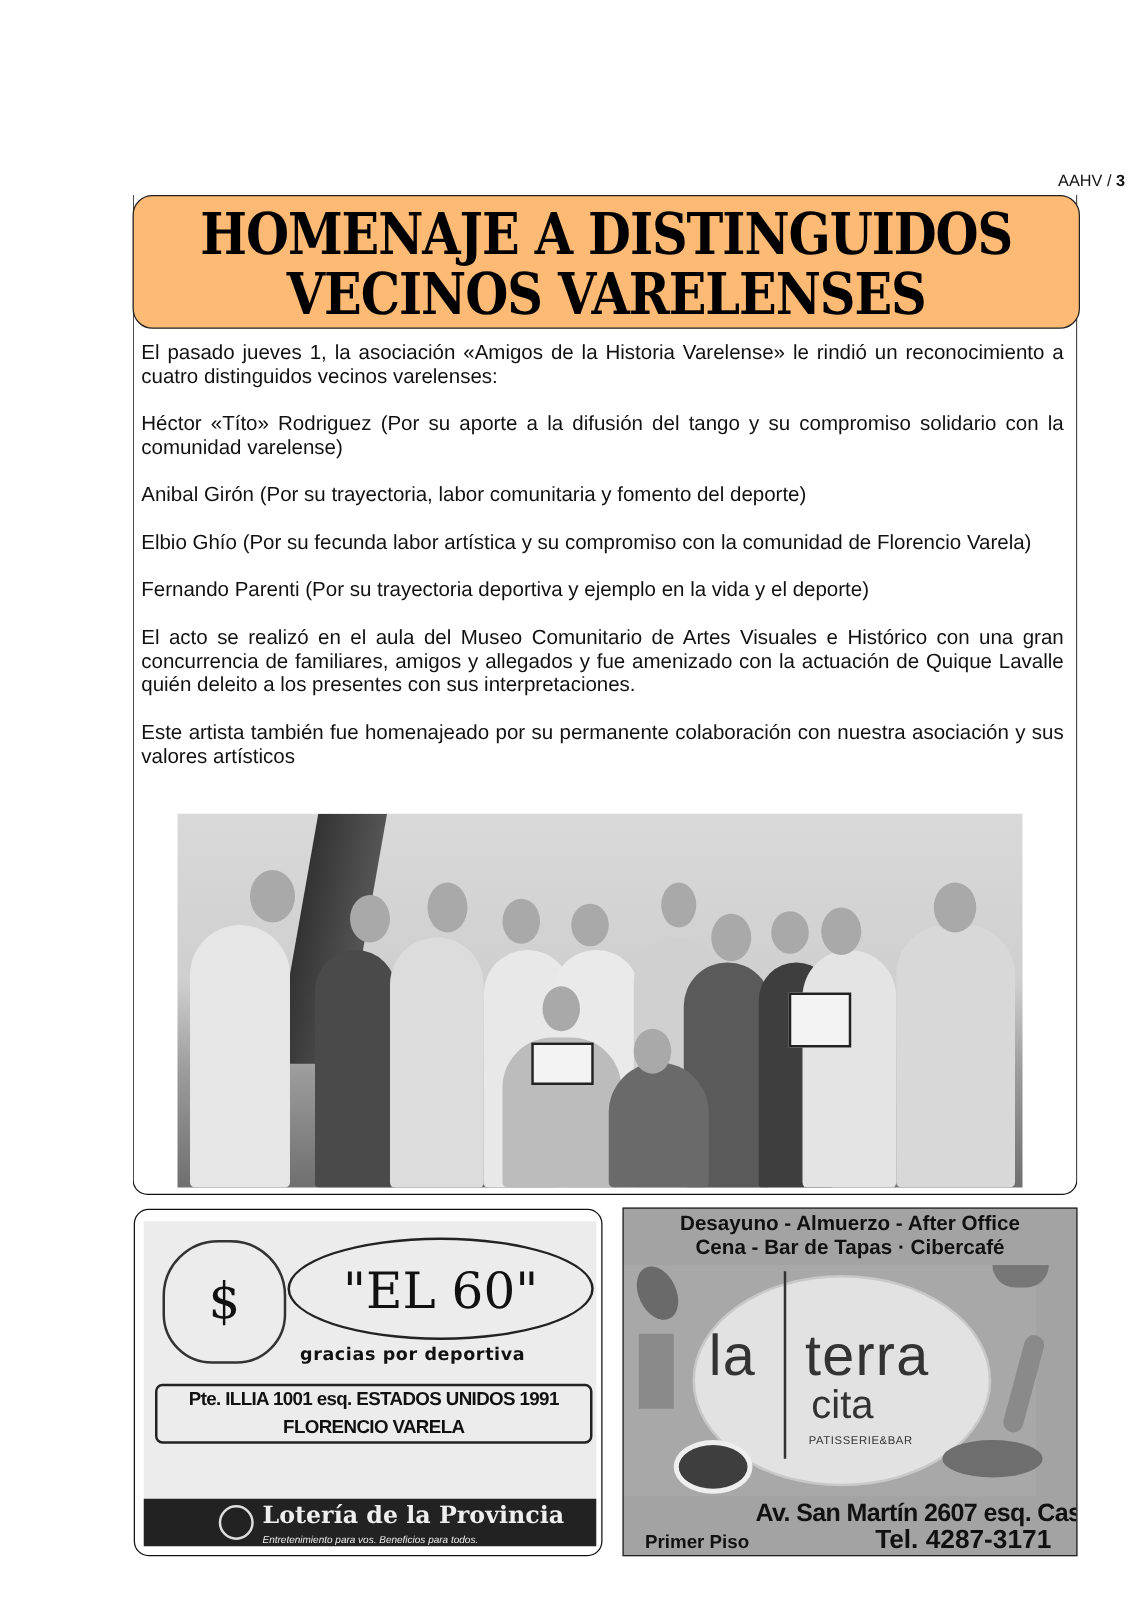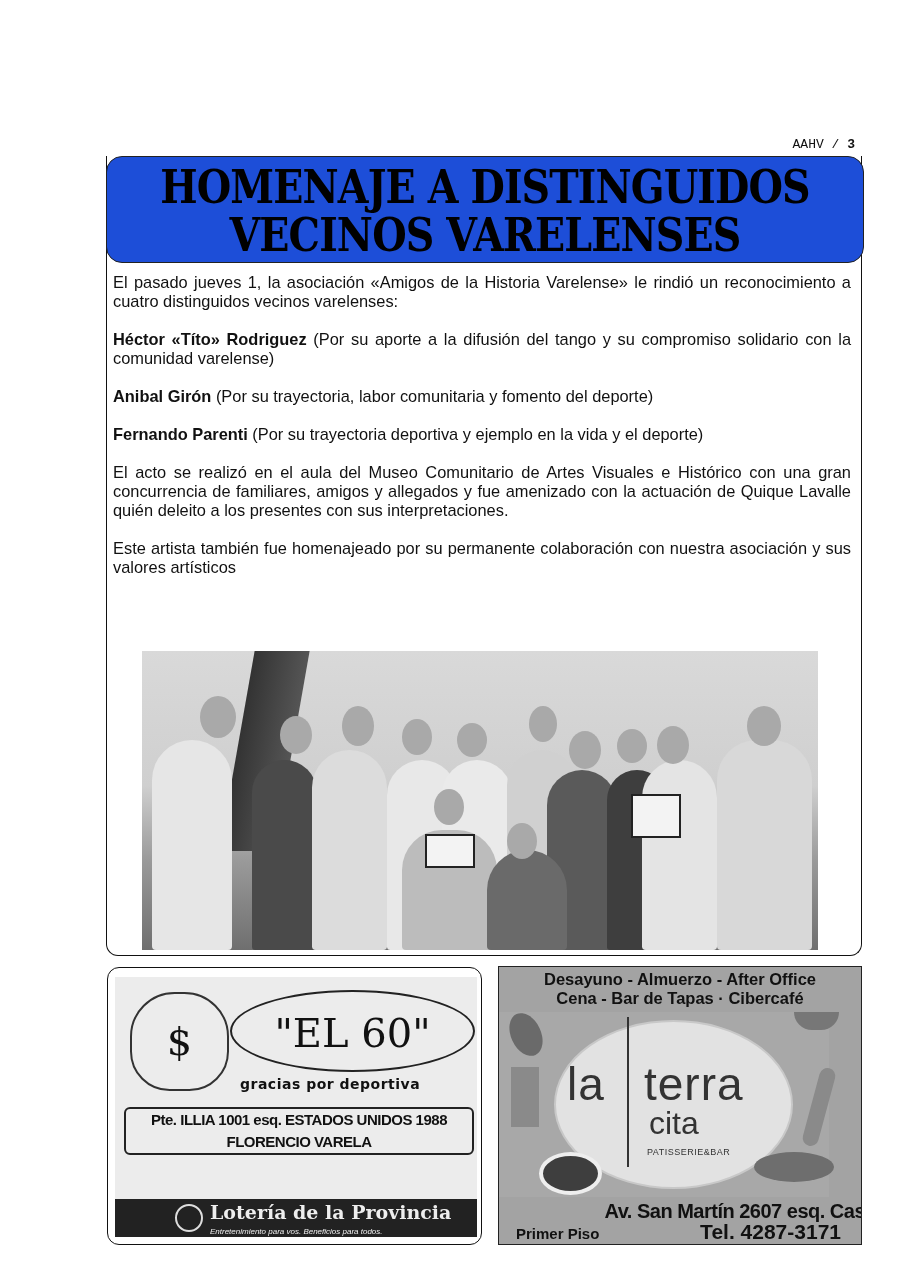--- a/index.html
+++ b/index.html
@@ -1,33 +1,33 @@
 <!DOCTYPE html>
 <html><head>
 <meta charset="utf-8">
 <style>
   html, body { margin:0; padding:0; background:#fff; }
   body { width:905px; height:1280px; position:relative; overflow:hidden;
          font-family:"Liberation Sans", sans-serif; color:#111; }
-  .folio { position:absolute; left:760px; top:137px; width:95px; text-align:right;
-           font-size:13px;font-family:Liberation Mono, monospace; }
+  .folio { position:absolute; left:805px; top:137px; width:95px; text-align:right;
+           font-size:13px; }
   .folio b { font-weight:bold; }
   .article { position:absolute; left:106px; top:156px; width:756px; height:800px;
              border:1px solid #111; border-radius:0 0 12px 12px; border-top:none; box-sizing:border-box; }
   .headline { position:absolute; left:106px; top:156px; width:758px; height:107px;
-              border:1px solid #222; border-radius:16px; background:#1d4ed8; box-sizing:border-box;
+              border:1px solid #222; border-radius:16px; background:#fdba74; box-sizing:border-box;
               text-align:center; }
   .headline .l { font-family:"DejaVu Serif", serif; font-weight:bold; font-size:46px;
                  line-height:48px; letter-spacing:-1px; transform:scaleX(0.86);
                  display:block; color:#000; }
   .headline .l1 { margin-top:6px; }
   .body { position:absolute; left:113px; top:273px; width:738px; font-size:16.4px;
           line-height:19px; text-align:justify; }
   .body p { margin:0 0 19px 0; }
-  .body b { font-weight:bold; }
+  .body b { font-weight:normal; }
   .photo { position:absolute; left:142px; top:651px; width:676px; height:299px;
            background:linear-gradient(180deg,#d9d9d9 0%,#cfcfcf 45%,#9a9a9a 70%,#6f6f6f 100%); overflow:hidden; }
   .person { position:absolute; bottom:0; background:#555; border-radius:40px 40px 4px 4px; }
   .head { position:absolute; border-radius:50%; background:#a9a9a9; }
   .flag { position:absolute; left:95px; top:0; width:55px; height:200px;
           background:linear-gradient(90deg,#333,#555); transform:skewX(-10deg); }
   .ad1 { position:absolute; left:107px; top:967px; width:375px; height:278px;
          border:1px solid #111; border-radius:12px; box-sizing:border-box; background:#fff; overflow:hidden; }
   .ad1 .inner { position:absolute; left:7px; top:9px; width:362px; height:260px; background:#ececec; }
   .el60 { position:absolute; left:115px; top:13px; width:245px; height:82px; border:2px solid #222;
@@ -69,20 +69,21 @@
 <div class="article"></div>
 <div class="headline">
   <span class="l l1">HOMENAJE A DISTINGUIDOS</span>
   <span class="l">VECINOS VARELENSES</span>
 </div>
 
 <div class="body">
   <p>El pasado jueves 1, la asociación «Amigos de la Historia Varelense» le rindió un reconocimiento a cuatro distinguidos vecinos varelenses:</p>
   <p><b>Héctor «Títo» Rodriguez</b><span> (Por su aporte a la difusión del tango y su compromiso solidario con la comunidad varelense)</span></p>
   <p><b>Anibal Girón</b><span> (Por su trayectoria, labor comunitaria y fomento del deporte)</span></p>
+  <p><b>Elbio Ghío</b><span> (Por su fecunda labor artística y su compromiso con la comunidad de Florencio Varela)</span></p>
   <p><b>Fernando Parenti</b><span> (Por su trayectoria deportiva y ejemplo en la vida y el deporte)</span></p>
   <p>El acto se realizó en el aula del Museo Comunitario de Artes Visuales e Histórico con una gran concurrencia de familiares, amigos y allegados y fue amenizado con la actuación de Quique Lavalle quién deleito a los presentes con sus interpretaciones.</p>
   <p>Este artista también fue homenajeado por su permanente colaboración con nuestra asociación y sus valores artísticos</p>
 </div>
 
 <div class="photo">
   <div class="flag"></div>
   <div class="person" style="left:10px;width:80px;height:210px;background:#e6e6e6;"></div>
   <div class="head" style="left:58px;top:45px;width:36px;height:42px;"></div>
   <div class="person" style="left:110px;width:65px;height:190px;background:#4a4a4a;"></div>
@@ -110,21 +111,21 @@
   <div style="position:absolute;left:283px;top:183px;width:46px;height:30px;background:#f3f3f3;border:2px solid #222;"></div>
   <div style="position:absolute;left:489px;top:143px;width:46px;height:40px;background:#f3f3f3;border:2px solid #222;"></div>
 </div>
 
 <div class="ad1">
   <div class="inner">
     <div class="bag">$</div>
     <div class="el60">"EL 60"</div>
     <div class="gracias">gracias por deportiva</div>
     <div class="addr">
-      <div>Pte. ILLIA 1001 esq. ESTADOS UNIDOS 1988</div>
+      <div>Pte. ILLIA 1001 esq. ESTADOS UNIDOS 1991</div>
       <div>FLORENCIO VARELA</div>
     </div>
     <div class="lot">
       <div class="ico"></div>
       <div class="t">Lotería de la Provincia</div>
       <div class="s">Entretenimiento para vos. Beneficios para todos.</div>
     </div>
   </div>
 </div>
 

